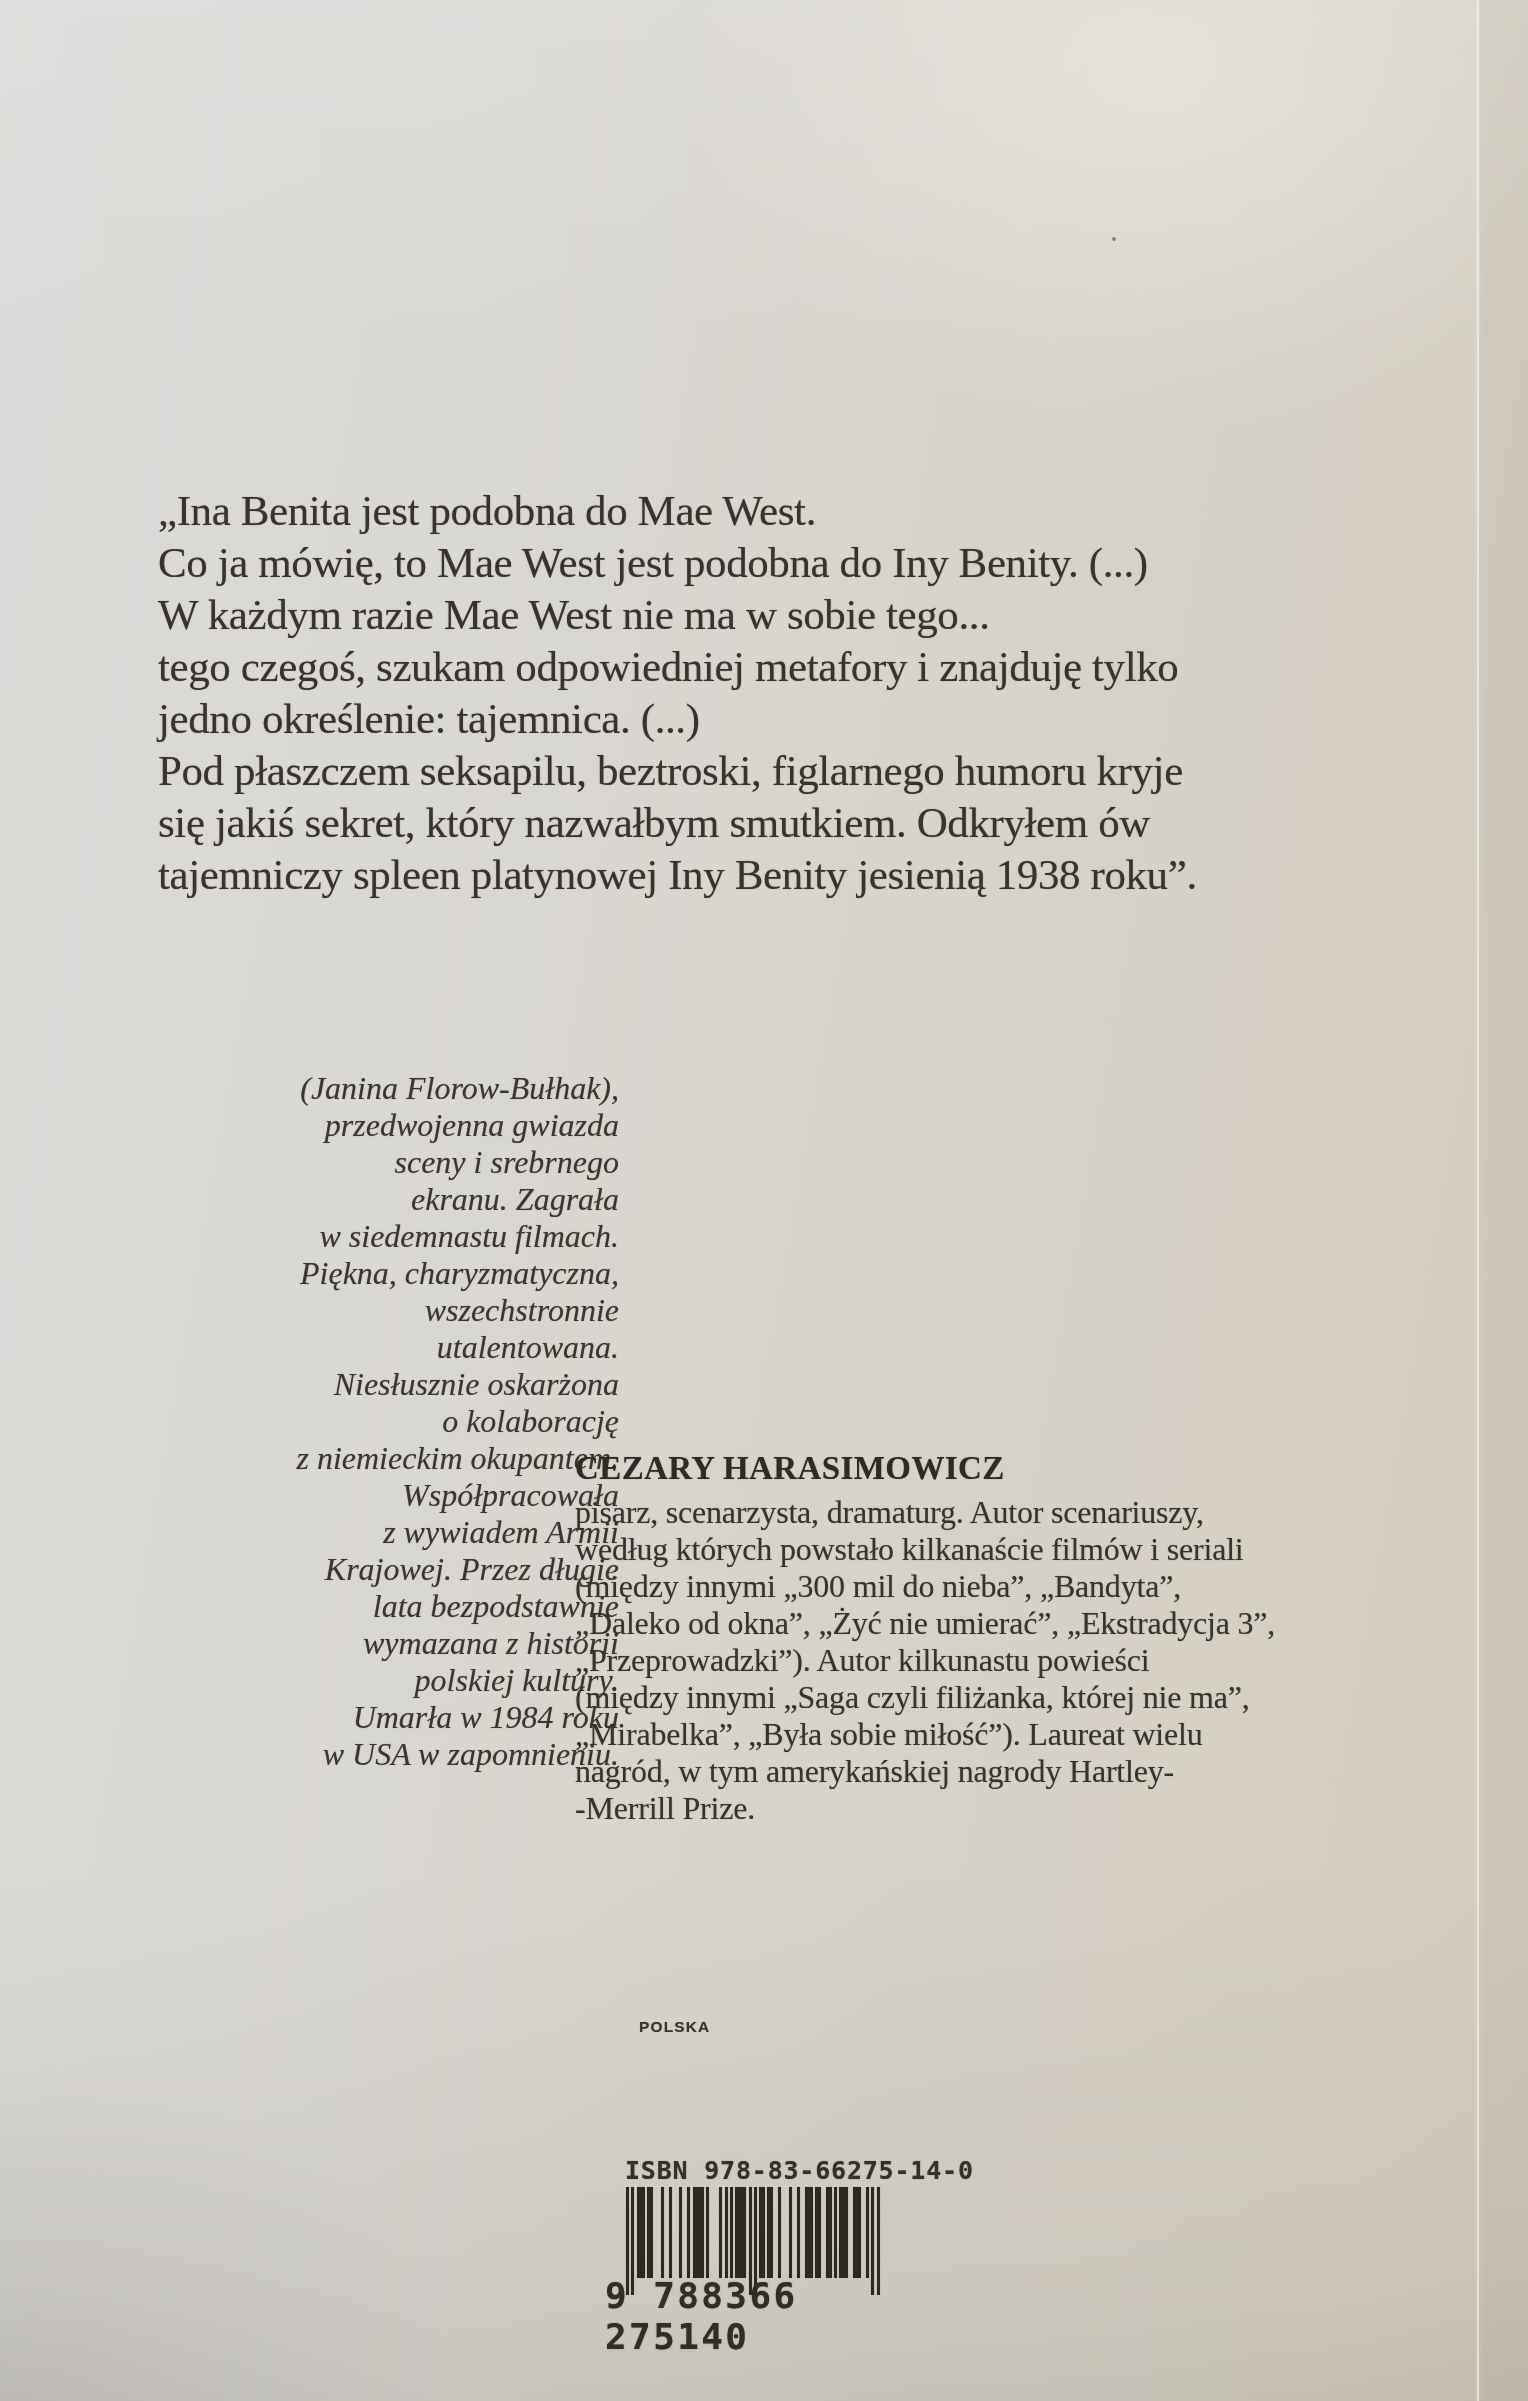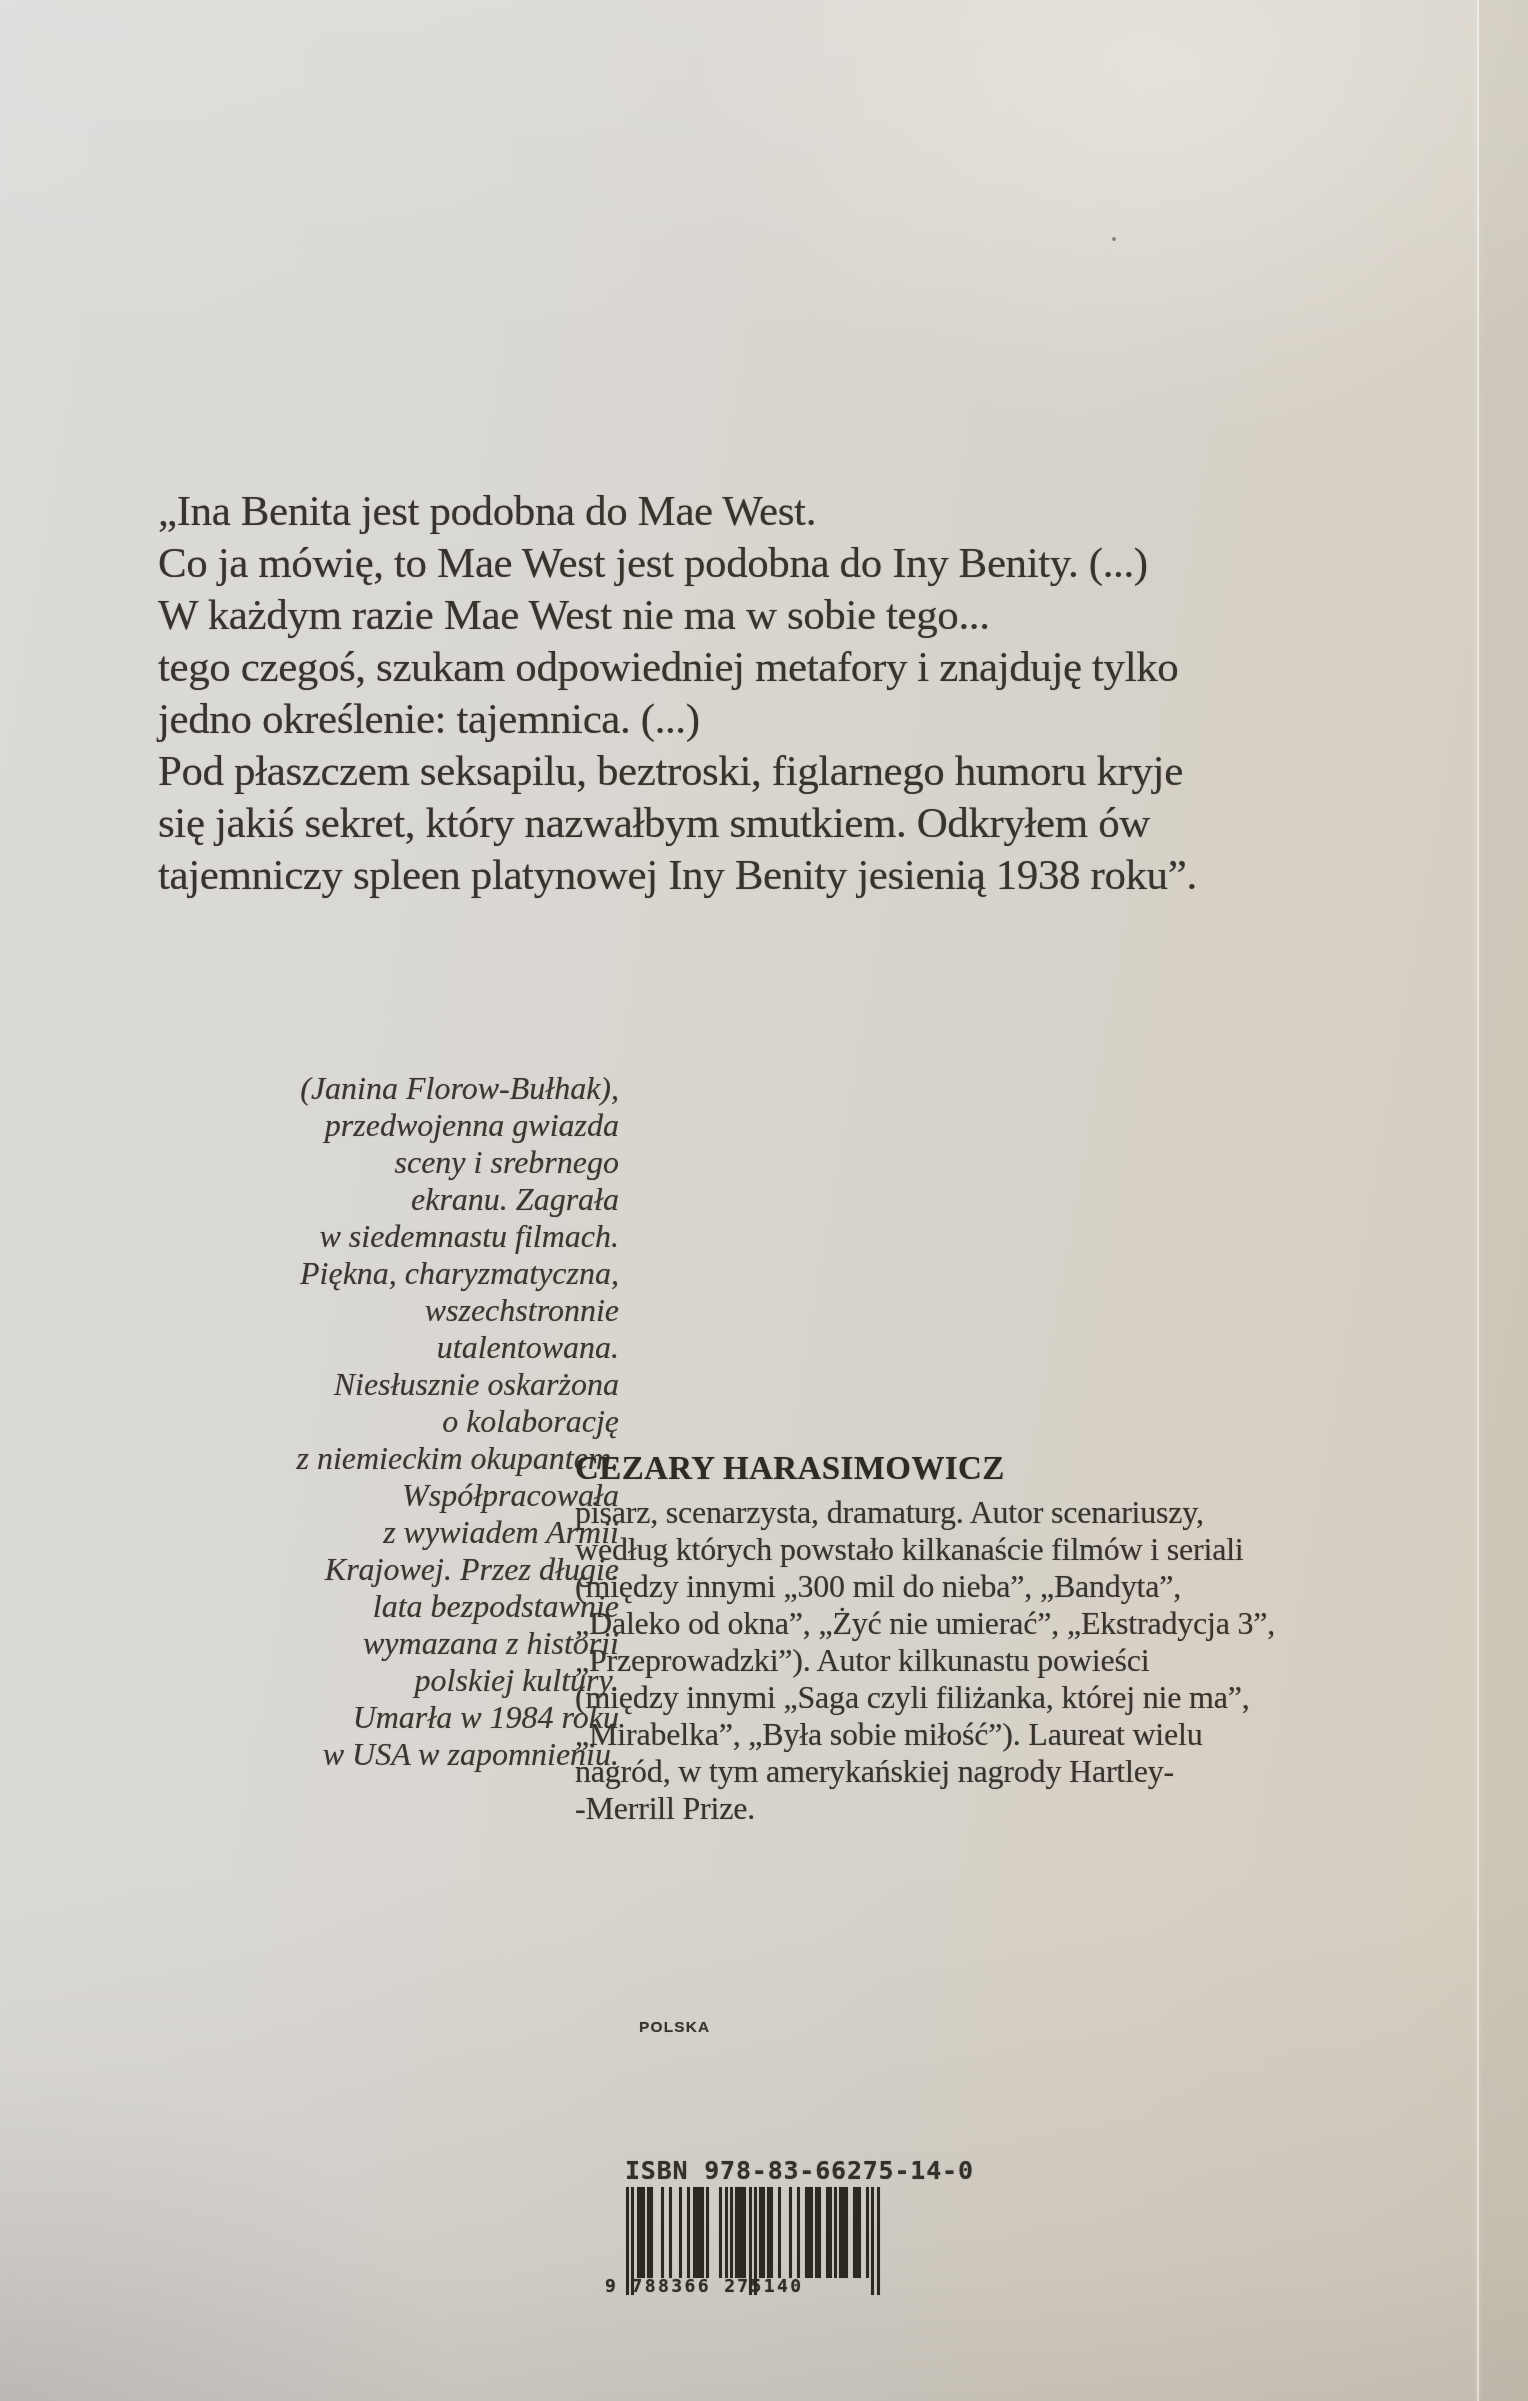--- a/index.html
+++ b/index.html
@@ -87,21 +87,21 @@
     filter:blur(0.2px);
   }
   .barcode .bar{
     position:absolute;top:0;height:91px;background:#2c2822;
     box-shadow:0 0 0.8px rgba(44,40,34,0.6);
   }
   .barcode .bar.tall{height:108px;}
   .barcode-digits{
     position:absolute;left:-21px;top:88px;width:308px;
     font-family:"DejaVu Sans Mono","Liberation Mono",monospace;
-    font-size:18px;font-weight:600;letter-spacing:2.4px;
+    font-size:36px;font-weight:600;letter-spacing:2.4px;
     color:#322d27;text-shadow:0 0 1.2px rgba(50,45,39,0.5);
   }
 </style>
 </head>
 <body>
 
 <div class="page">
 
   <div class="edge-line"></div>
   <div class="edge-shade"></div>

